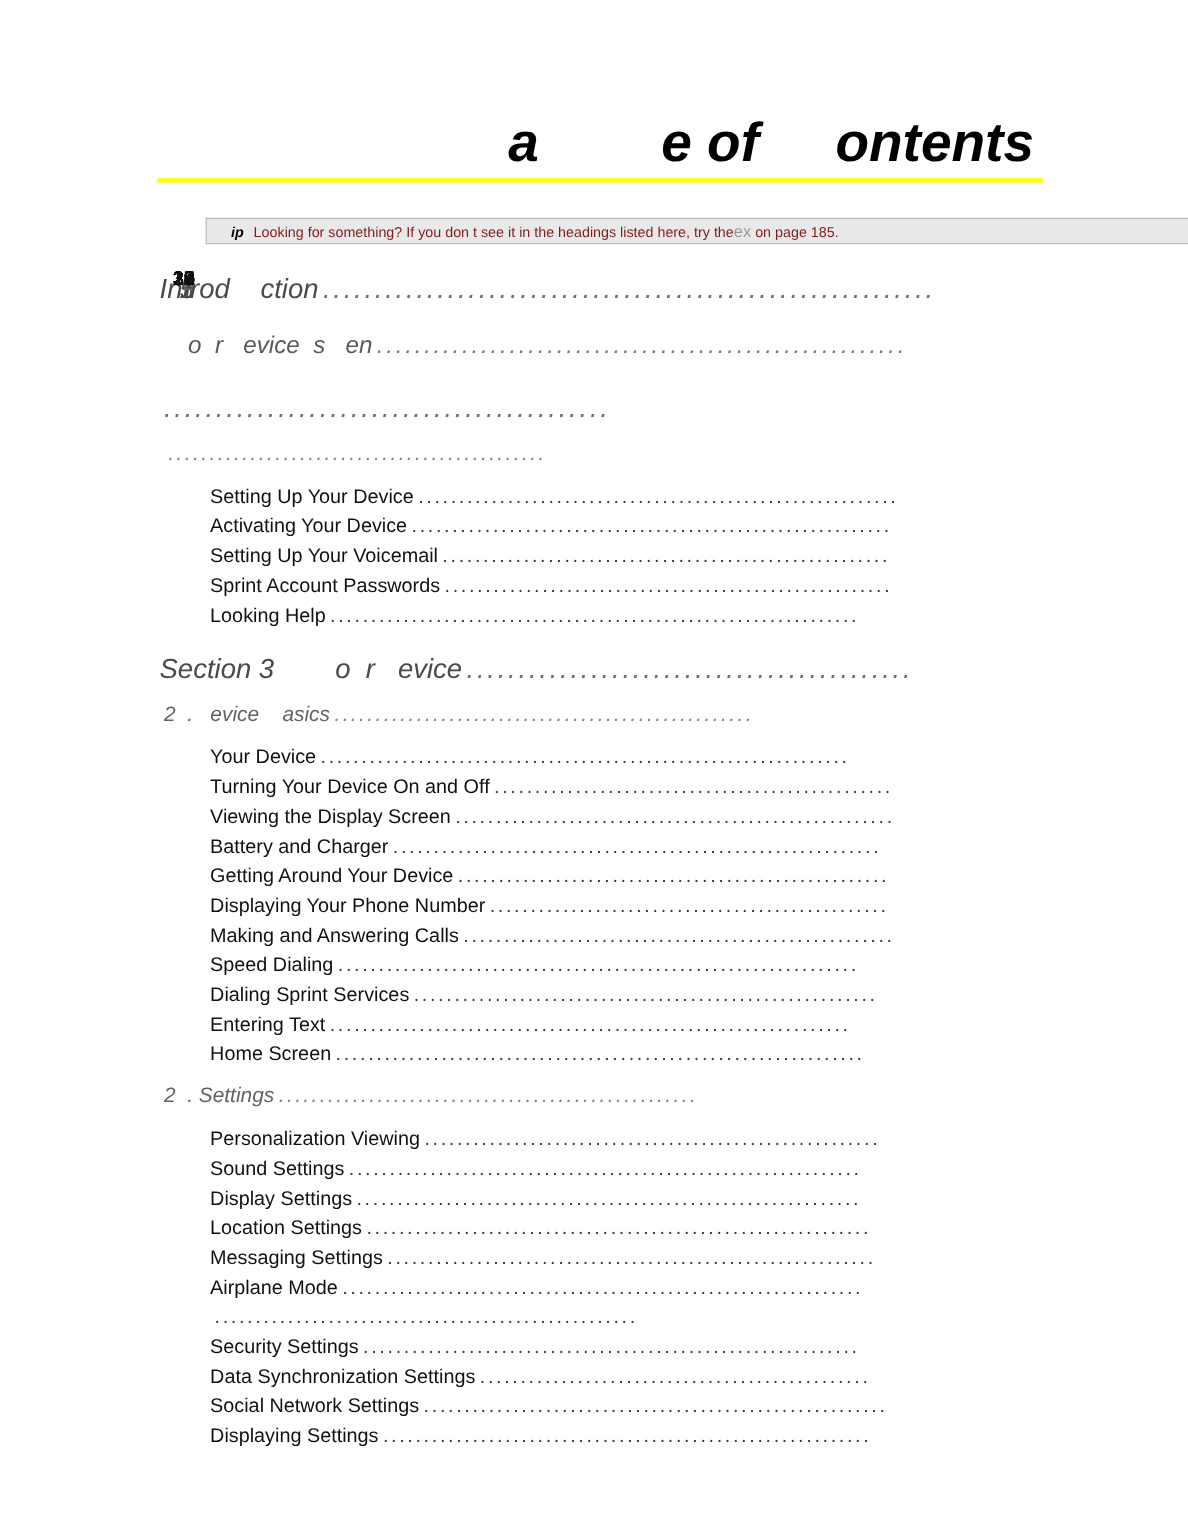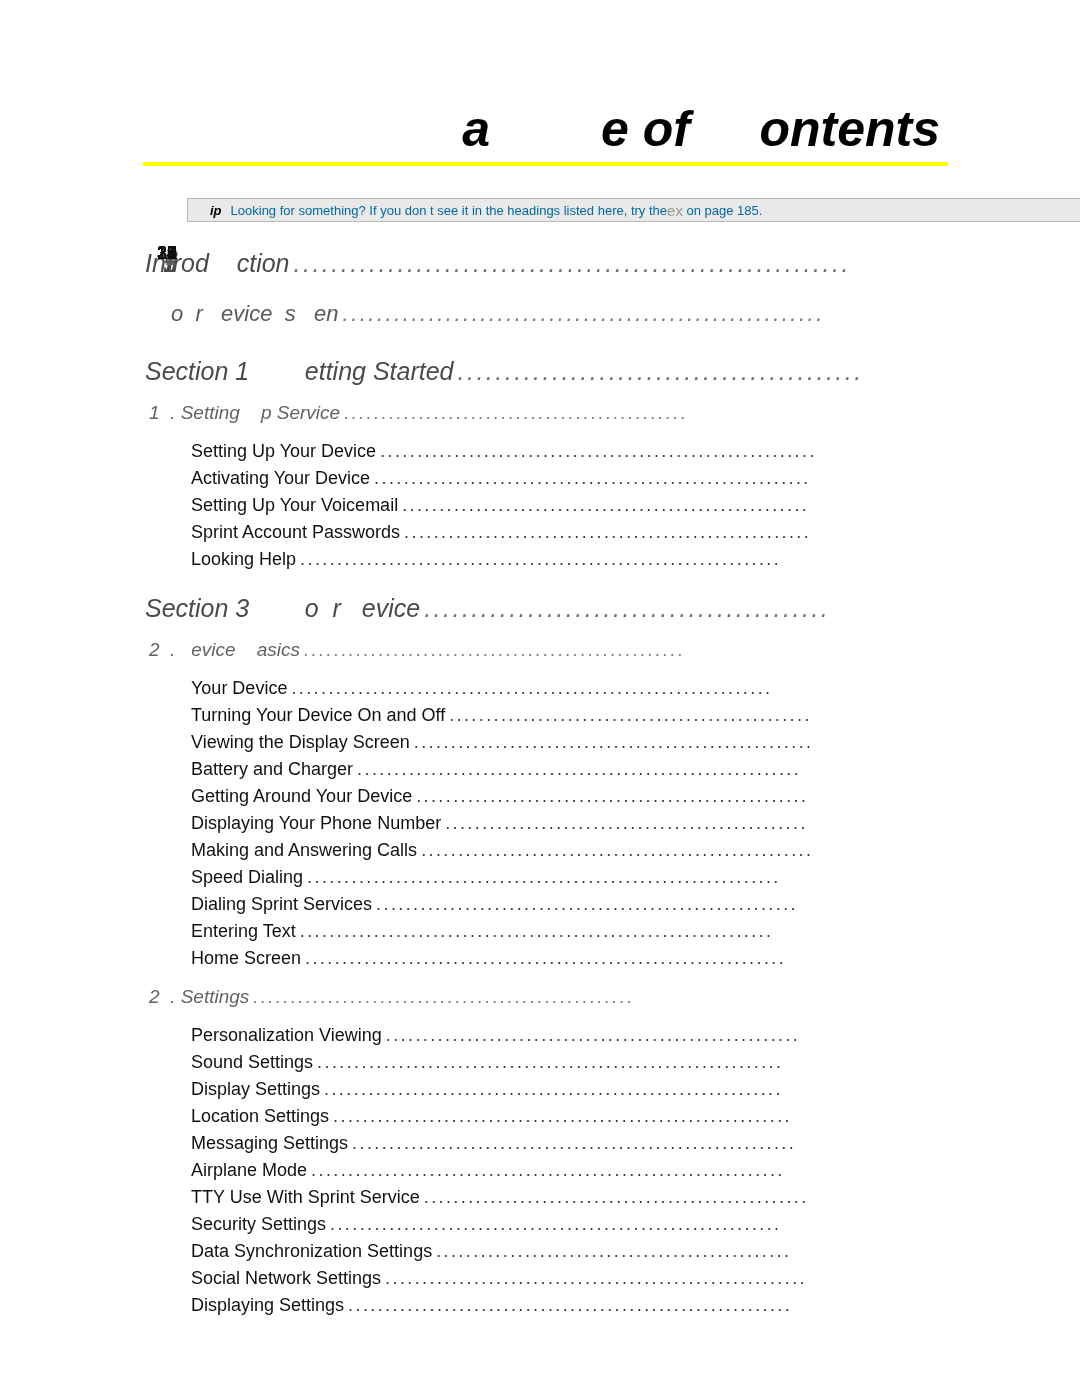--- a/index.html
+++ b/index.html
@@ -72,21 +72,21 @@
   .tip-label {
     font-size: 13px;
     font-weight: bold;
     font-style: italic;
     color: #000;
     margin-right: 9px;
     white-space: pre;
   }
   .tip-text {
     font-size: 13px;
-    color: #0369a1;
+    color: #7f1d1d;
     white-space: pre;
   }
   .tip-link {
     font-size: 15px;
     color: #9a9a9a;
     white-space: pre;
   }
 
   
   .toc {
@@ -184,22 +184,22 @@
     <span class="tip-text">Looking for something? If you don t see it in the headings listed here, try the</span>
     <span class="tip-link">ex</span>
     <span class="tip-text"> on page 185.</span>
   </div>
 
   <div class="toc" id="toc-root">
       <div class="row lvl-part"><span class="label">Introd    ction</span><span class="leader">...........................................................</span><span class="page">i</span></div>
       <div class="spacer-sm"></div>
       <div class="row lvl-partsub"><span class="label">o  r   evice  s   en</span><span class="leader">........................................................</span><span class="page">i</span></div>
       <div class="spacer-md"></div>
-      <div class="row lvl-part"><span class="label">Section 1        etting Started</span><span class="leader">...........................................</span><span class="page">1</span></div>
-      <div class="row lvl-chapter"><span class="label">1  . Setting    p Service</span><span class="leader">..............................................</span><span class="page">2</span></div>
+      <div class="row lvl-part"><span class="leader">...........................................</span><span class="page">1</span></div>
+      <div class="row lvl-chapter"><span class="leader">..............................................</span><span class="page">2</span></div>
       <div class="spacer-sm"></div>
       <div class="row lvl-entry"><span class="label">Setting Up Your Device</span><span class="leader">...........................................................</span><span class="page">2</span></div>
       <div class="row lvl-entry"><span class="label">Activating Your Device</span><span class="leader">...........................................................</span><span class="page">2</span></div>
       <div class="row lvl-entry"><span class="label">Setting Up Your Voicemail</span><span class="leader">.......................................................</span><span class="page">3</span></div>
       <div class="row lvl-entry"><span class="label">Sprint Account Passwords</span><span class="leader">.......................................................</span><span class="page">3</span></div>
       <div class="row lvl-entry"><span class="label">Looking Help</span><span class="leader">.................................................................</span><span class="page">4</span></div>
       <div class="spacer-md"></div>
       <div class="row lvl-part"><span class="label">Section 3        o  r   evice</span><span class="leader">...........................................</span><span class="page">5</span></div>
       <div class="row lvl-chapter"><span class="label">2  .   evice    asics</span><span class="leader">...................................................</span><span class="page"></span></div>
       <div class="spacer-sm"></div>
@@ -216,20 +216,20 @@
       <div class="row lvl-entry"><span class="label">Home Screen</span><span class="leader">.................................................................</span><span class="page">22</span></div>
       <div class="spacer-sm"></div>
       <div class="row lvl-chapter"><span class="label">2  . Settings</span><span class="leader">...................................................</span><span class="page">2</span></div>
       <div class="spacer-sm"></div>
       <div class="row lvl-entry"><span class="label">Personalization Viewing</span><span class="leader">........................................................</span><span class="page">26</span></div>
       <div class="row lvl-entry"><span class="label">Sound Settings</span><span class="leader">...............................................................</span><span class="page">27</span></div>
       <div class="row lvl-entry"><span class="label">Display Settings</span><span class="leader">..............................................................</span><span class="page">29</span></div>
       <div class="row lvl-entry"><span class="label">Location Settings</span><span class="leader">..............................................................</span><span class="page">30</span></div>
       <div class="row lvl-entry"><span class="label">Messaging Settings</span><span class="leader">............................................................</span><span class="page">31</span></div>
       <div class="row lvl-entry"><span class="label">Airplane Mode</span><span class="leader">................................................................</span><span class="page">32</span></div>
-      <div class="row lvl-entry"><span class="label">TTY Use With Sprint Service</span><span class="leader">....................................................</span><span class="page">32</span></div>
+      <div class="row lvl-entry"><span class="leader">....................................................</span><span class="page">32</span></div>
       <div class="row lvl-entry"><span class="label">Security Settings</span><span class="leader">.............................................................</span><span class="page">33</span></div>
       <div class="row lvl-entry"><span class="label">Data Synchronization Settings</span><span class="leader">................................................</span><span class="page">34</span></div>
       <div class="row lvl-entry"><span class="label">Social Network Settings</span><span class="leader">.........................................................</span><span class="page">35</span></div>
       <div class="row lvl-entry"><span class="label">Displaying Settings</span><span class="leader">............................................................</span><span class="page">36</span></div>
     </div>
 
 </div>
 
 </body></html>

